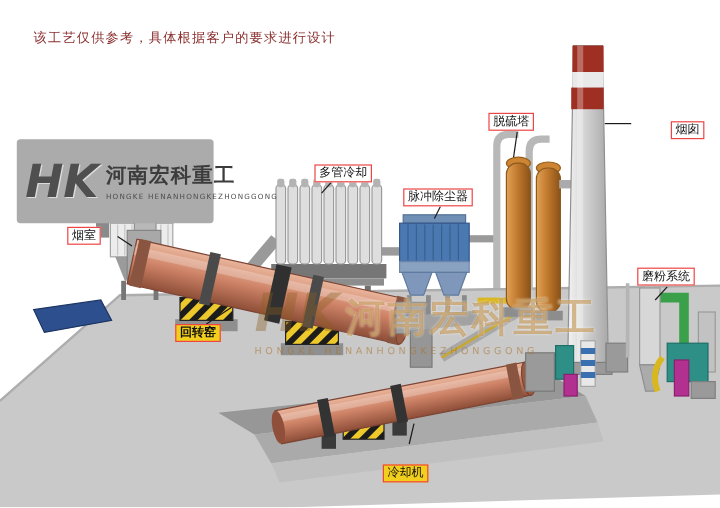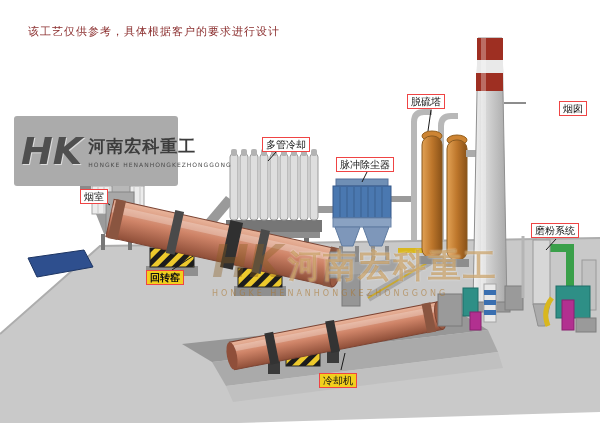--- a/index.html
+++ b/index.html
@@ -265,22 +265,22 @@
   </div>
 
   <div class="watermark">
     <div class="wm-row">
       <span class="wm-hk">HK</span>
       <span class="wm-company">河南宏科重工</span>
     </div>
     <div class="wm-latin">HONGKE HENANHONGKEZHONGGONG</div>
   </div>
 
-  <div class="label" style="left:80px;  top:189px;">烟室</div>
+  <div class="label" style="left:56px;  top:189px;">烟室</div>
   <div class="label yellow" style="left:146px; top:270px;font-weight:bold;">回转窑</div>
   <div class="label" style="left:250px; top:137px;margin-left:12px;">多管冷却</div>
   <div class="label" style="left:336px; top:157px;font-family:Liberation Serif, serif;">脉冲除尘器</div>
   <div class="label" style="left:407px; top:94px;">脱硫塔</div>
   <div class="label" style="left:527px; top:101px;margin-left:32px;">烟囱</div>
   <div class="label" style="left:531px; top:223px;">磨粉系统</div>
-  <div class="label yellow" style="left:319px; top:373px;text-align:right;">冷却机</div>
+  <div class="label yellow" style="left:319px; top:387px;text-align:right;">冷却机</div>
 
 </div>
 
 </body></html>

